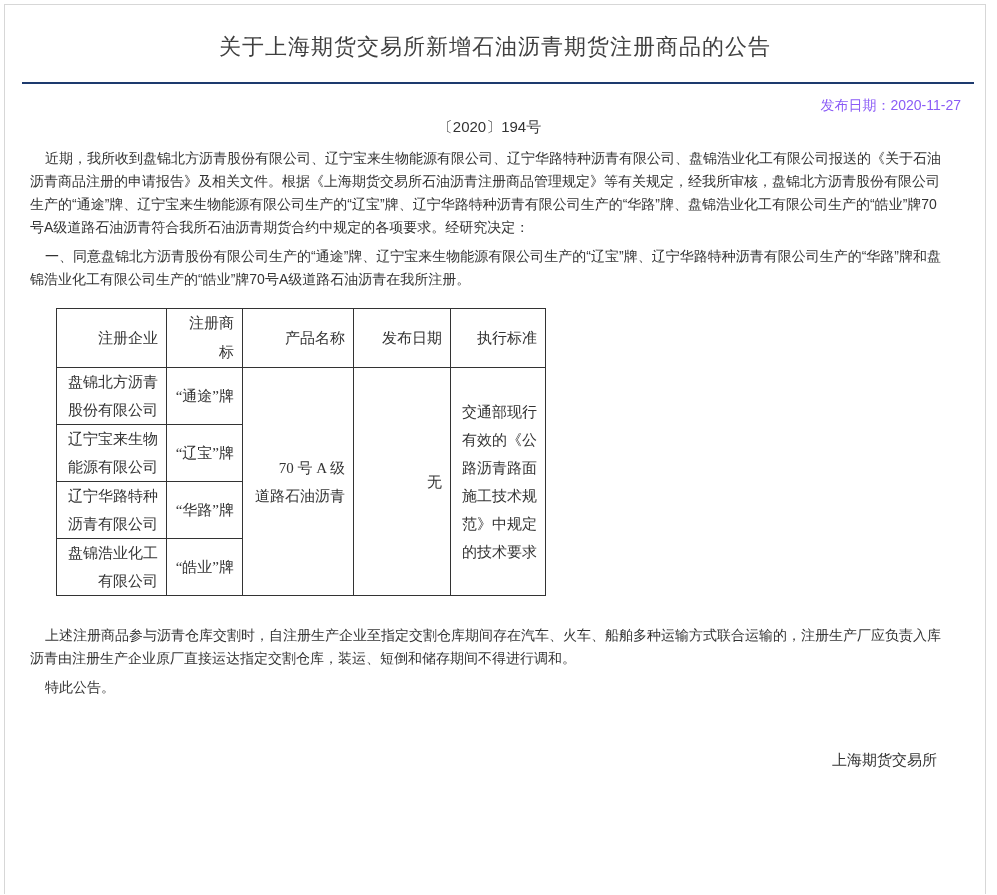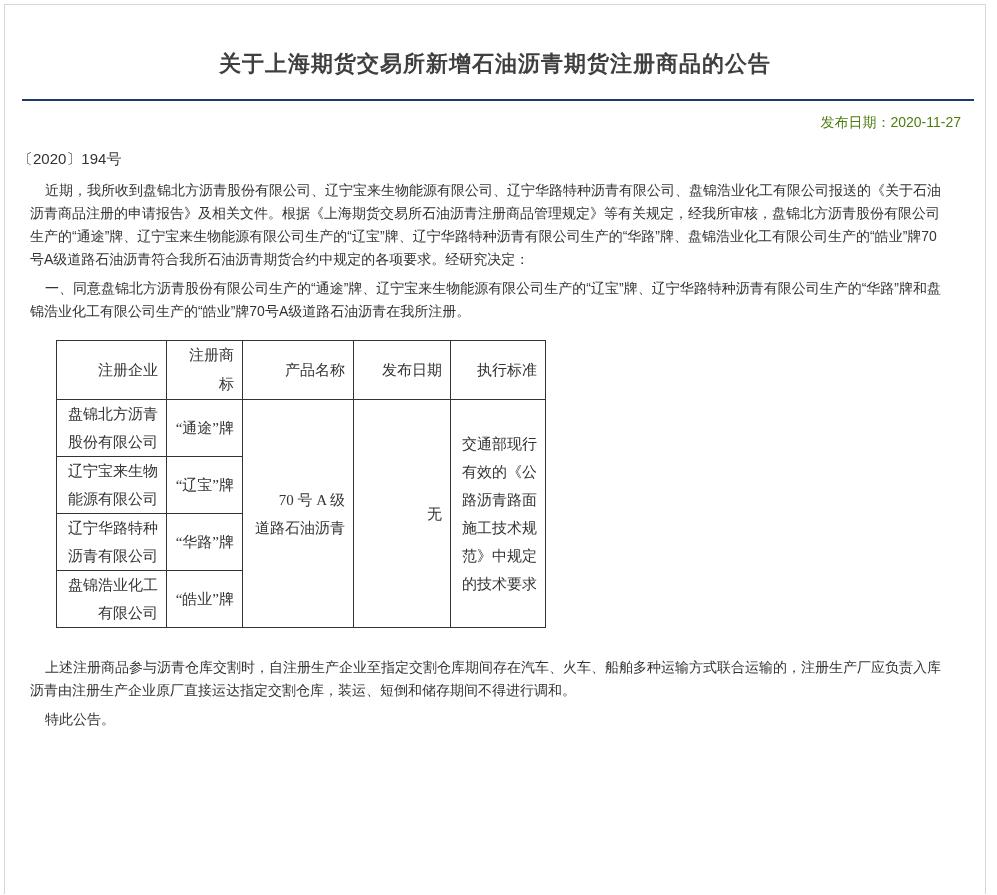--- a/index.html
+++ b/index.html
@@ -10,48 +10,48 @@
   }
   .page{
     margin:4px 11px 0 4px;
     border:1px solid #d7d7d7;
     border-bottom:none;
     min-height:890px;
     background:#ffffff;
     box-sizing:border-box;
   }
   .title{
-    margin:17px;
+    margin:0;
     padding:25px 90px 0;
     text-align:center;
     font-size:22px;
-    font-weight:700;
+    font-weight:400;
     line-height:33px;
     color:#3f3f3f;
     letter-spacing:1px;
   }
   .divider{
     height:2px;
     background:#1d3a6e;
     margin:19px 11px 0 17px;
   }
   .date-row{
     text-align:right;
     padding:13px 24px 0 0;
     font-size:14px;
-    color:#4d7c0f;
+    color:#8b5cf6;
   }
   .content{
     padding:0 24px 0 13px;
     font-size:14px;
     line-height:23px;
     color:#333333;
   }
   .doc-number{
-    margin-top:15px;
+    text-align:center;
     font-size:15px;
   }
   .content p{
     margin:6px 12px;
     text-indent:15px;
   }
   .content p.first{margin-top:9px;}
   table.product-table{
     border-collapse:collapse;
     table-layout:fixed;
@@ -151,16 +151,17 @@
           <td>盘锦浩业化工有限公司</td>
           <td>“皓业”牌</td>
         </tr>
       </tbody>
     </table>
 
     <p class="closing">上述注册商品参与沥青仓库交割时，自注册生产企业至指定交割仓库期间存在汽车、火车、船舶多种运输方式联合运输的，注册生产厂应负责入库沥青由注册生产企业原厂直接运达指定交割仓库，装运、短倒和储存期间不得进行调和。</p>
     <p>特此公告。</p>
 
     <div class="signature">
+      <div>上海期货交易所</div>
     </div>
 
   </div>
 </div>
 
 </body></html>

